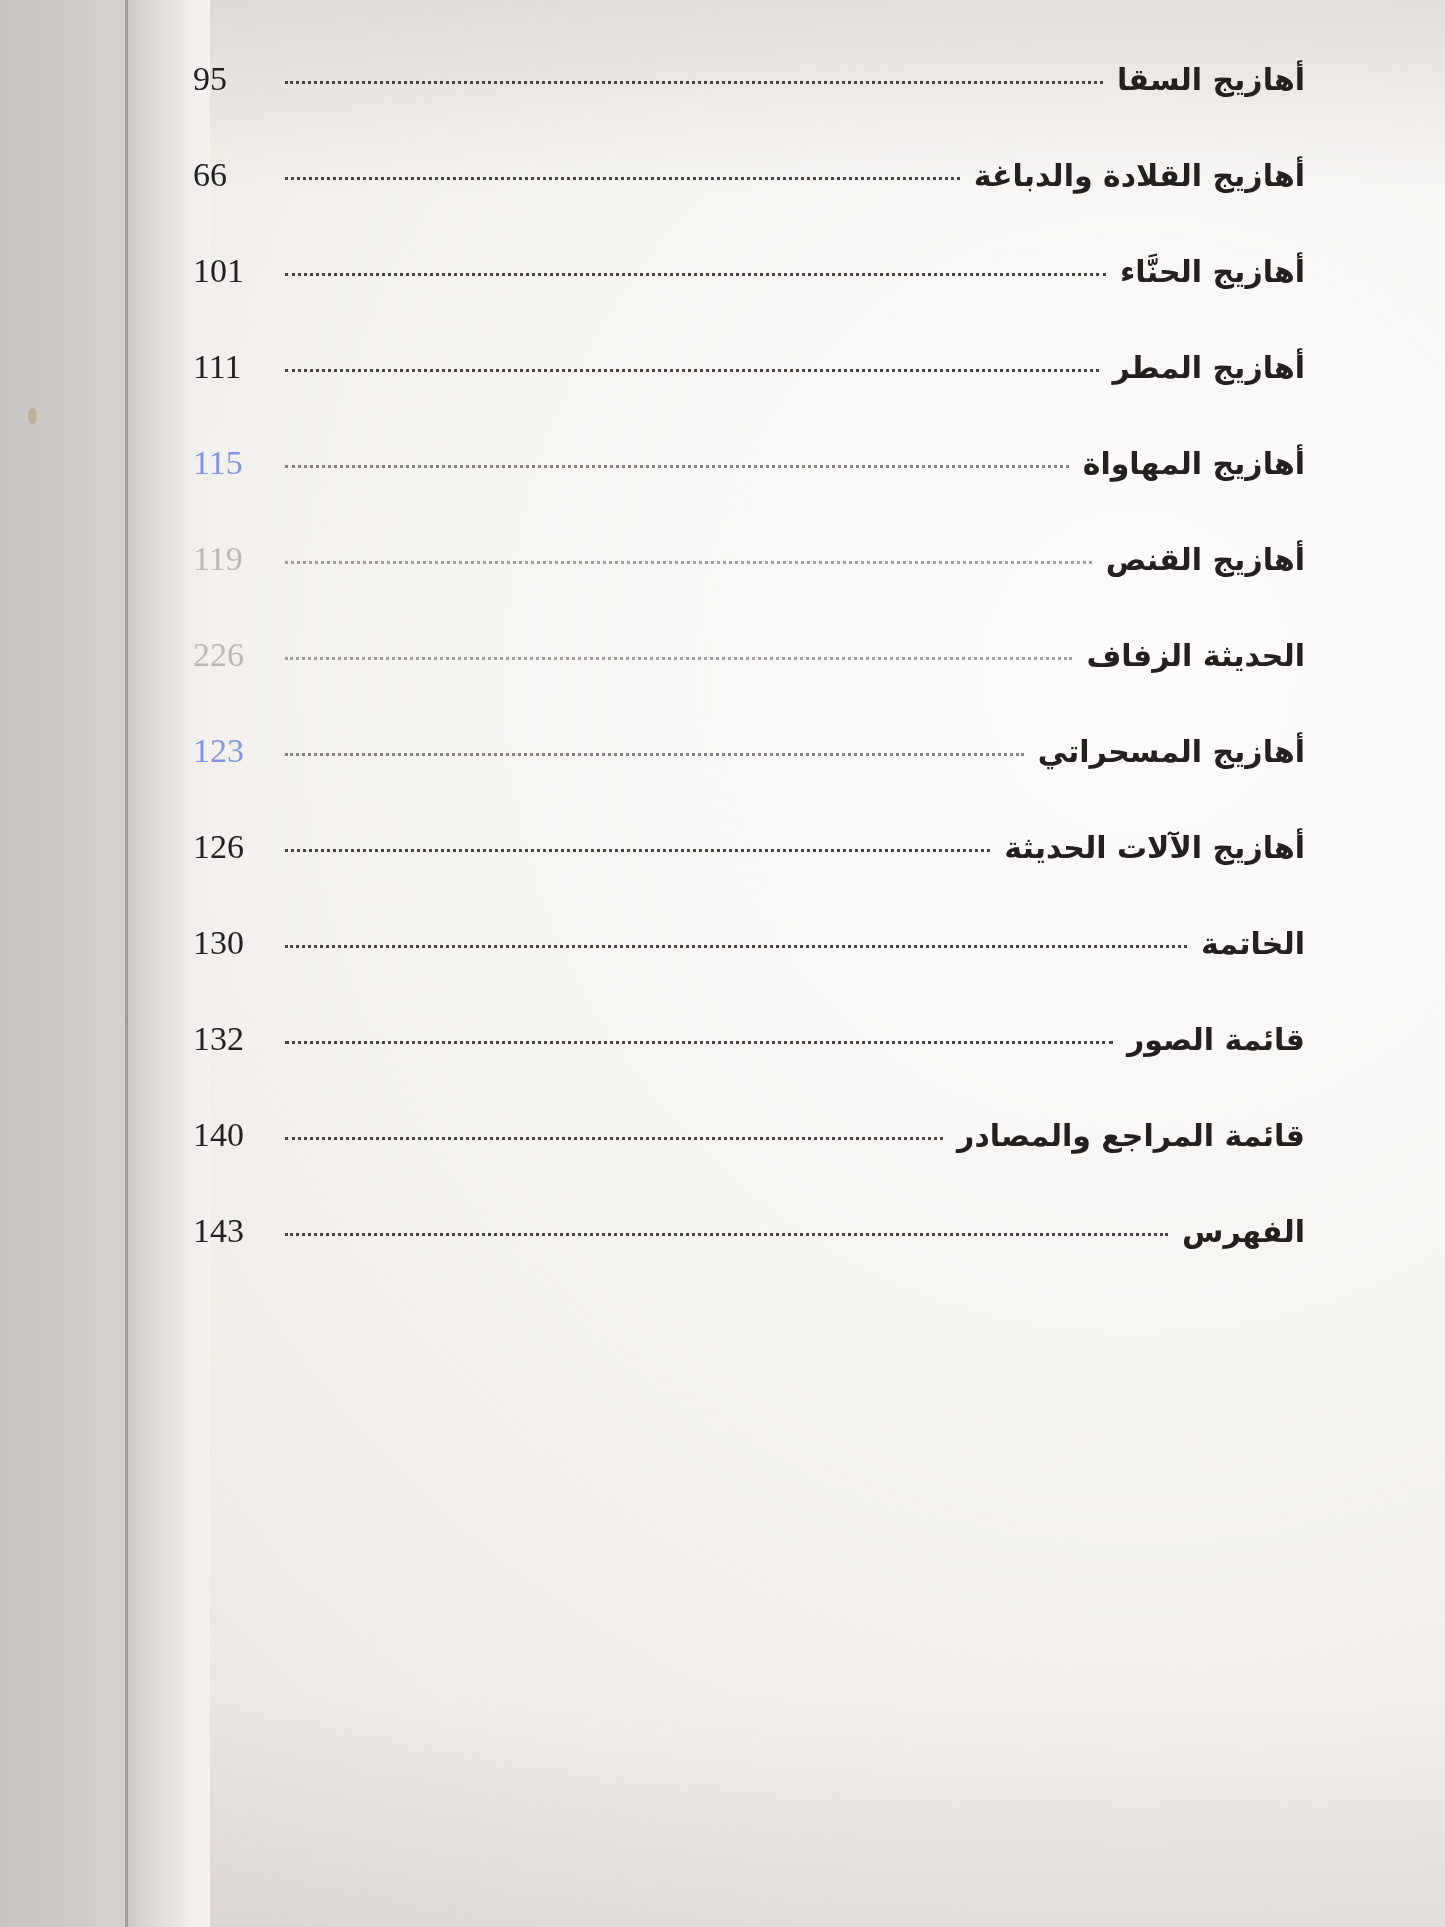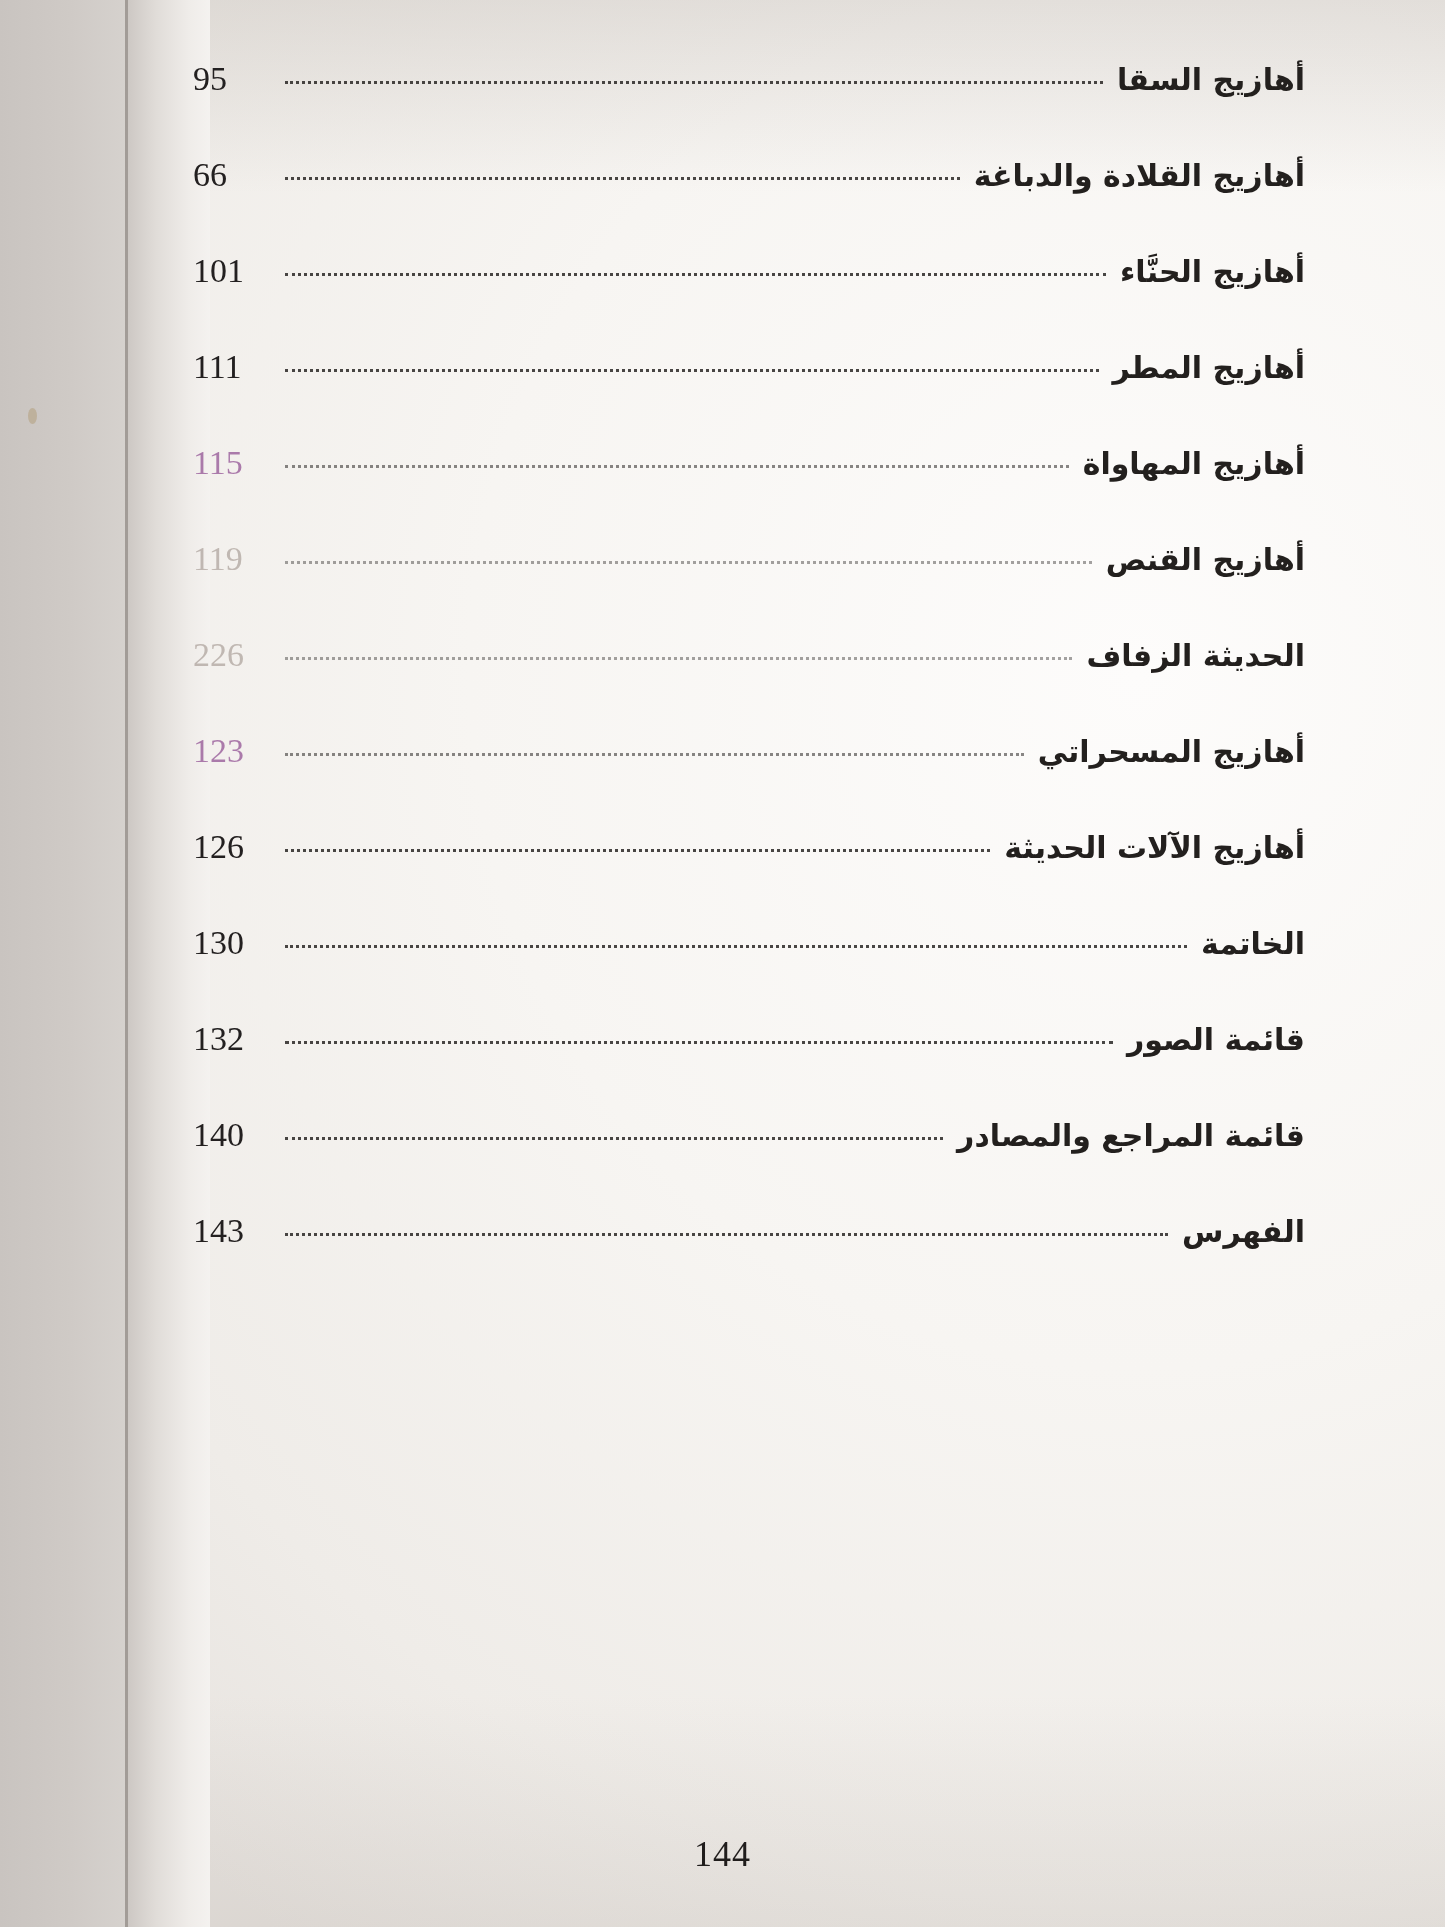--- a/index.html
+++ b/index.html
@@ -124,21 +124,21 @@
     min-width: 74px;
     text-align: left;
     direction: ltr;
     font-family: "Liberation Serif", "DejaVu Serif", serif;
     margin-left: 23px;
   }
 
   
   .fade-1 .toc-page, .fade-1 .toc-dots { opacity: .55; }
   .fade-2 .toc-page, .fade-2 .toc-dots { opacity: .42; }
-  .fade-1 .toc-page { color: #701a75; }
+  .fade-1 .toc-page { color: #1d4ed8; }
   .fade-2 .toc-page { color: #7b6b62; }
 
   .folio {
     position: absolute;
     left: 0; right: 0;
     bottom: 52px;
     text-align: center;
     font-size: 36px;
     color: #201d1c;
     font-family: "Liberation Serif", "DejaVu Serif", serif;
@@ -231,15 +231,14 @@
     </div>
 
     <div class="toc-row">
       <span class="toc-title">الفهرس</span>
       <span class="toc-dots"></span>
       <span class="toc-page">143</span>
     </div>
 
   </div>
 
-  <div class="folio">144</div>
 
 </div>
 
 </body></html>

